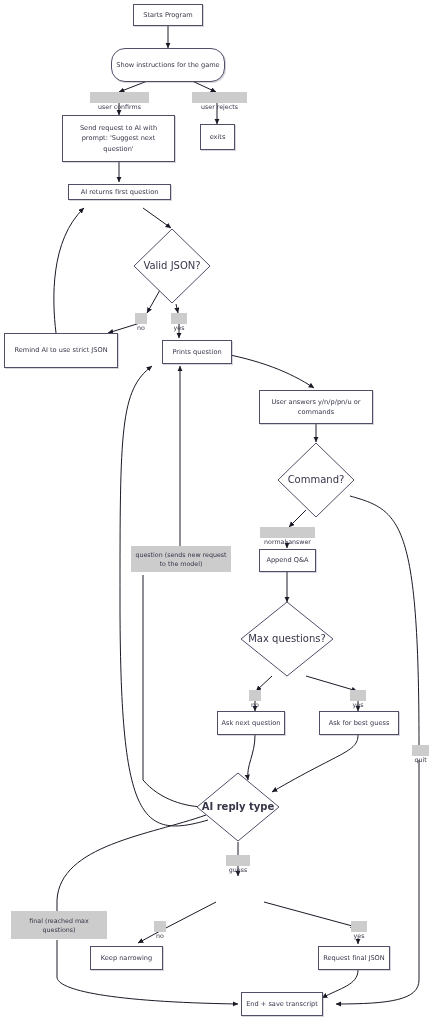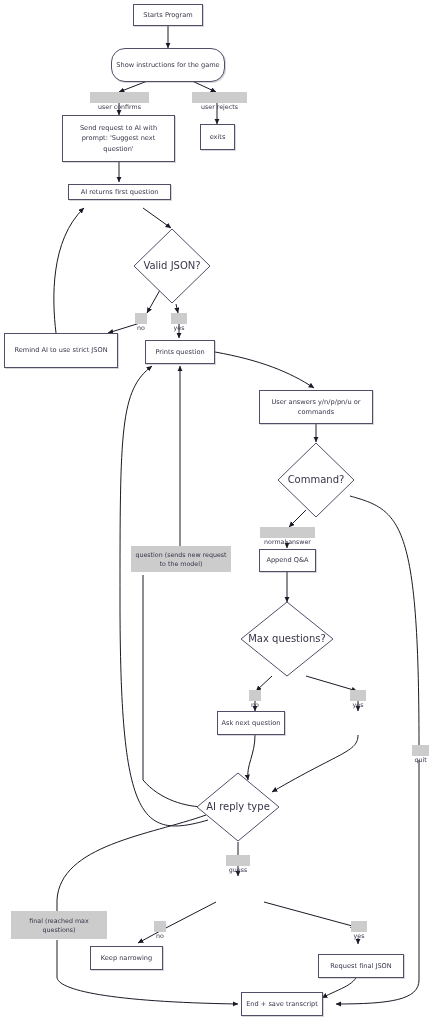--- a/index.html
+++ b/index.html
@@ -190,21 +190,21 @@
     <svg class="diamond-shape" viewBox="0 0 78 76" preserveAspectRatio="none">
       <polygon points="39,1 77,38 39,75 1,38" fill="#ffffff" stroke="#4f4f68" stroke-width="1"></polygon>
     </svg>
     <span class="diamond-label">Valid JSON?</span>
   </div>
 
   <div class="node" style="left:4px; top:333px; width:114px; height:35px;align-items:center;">
     <span>Remind AI to use strict JSON</span>
   </div>
 
-  <div class="node" style="left:145px; top:340px; width:70px; height:24px;">
+  <div class="node" style="left:162px; top:340px; width:70px; height:24px;">
     <span>Prints question</span>
   </div>
 
   <div class="node" style="left:259px; top:390px; width:114px; height:34px;">
     <span>User answers y/n/p/pn/u or commands</span>
   </div>
 
   <div class="diamond-wrap" style="left:277px; top:442px; width:78px; height:76px;">
     <svg class="diamond-shape" viewBox="0 0 78 76" preserveAspectRatio="none">
       <polygon points="39,1 77,38 39,75 1,38" fill="#ffffff" stroke="#4f4f68" stroke-width="1"></polygon>
@@ -220,34 +220,37 @@
     <svg class="diamond-shape" viewBox="0 0 94 76" preserveAspectRatio="none">
       <polygon points="47,1 93,38 47,75 1,38" fill="#ffffff" stroke="#4f4f68" stroke-width="1"></polygon>
     </svg>
     <span class="diamond-label">Max questions?</span>
   </div>
 
   <div class="node" style="left:217px; top:711px; width:68px; height:24px;">
     <span>Ask next question</span>
   </div>
 
-
-  <div class="diamond-wrap" style="left:196px; top:772px; width:84px; height:70px;">
+  <div class="node" style="left:319px; top:711px; width:80px; height:24px;">
+    <span>Ask for best guess</span>
+  </div>
+
+  <div class="diamond-wrap" style="left:196px; top:772px; width:84px; height:70px;font-weight:bold;">
     <svg class="diamond-shape" viewBox="0 0 84 70" preserveAspectRatio="none">
       <polygon points="42,1 83,35 42,69 1,35" fill="#ffffff" stroke="#4f4f68" stroke-width="1"></polygon>
     </svg>
     <span class="diamond-label">AI reply type</span>
   </div>
 
 
   <div class="node" style="left:90px; top:946px; width:73px; height:24px;">
     <span>Keep narrowing</span>
   </div>
 
-  <div class="node" style="left:318px; top:946px; width:86px; height:24px;margin-top:8px;">
+  <div class="node" style="left:318px; top:946px; width:72px; height:24px;">
     <span>Request final JSON</span>
   </div>
 
   <div class="node" style="left:241px; top:992px; width:82px; height:24px;">
     <span>End + save transcript</span>
   </div>
 
   <div class="edge-label" style="left:90px; top:92px; width:59px; height:11px;">
     <span>user confirms</span>
   </div>

